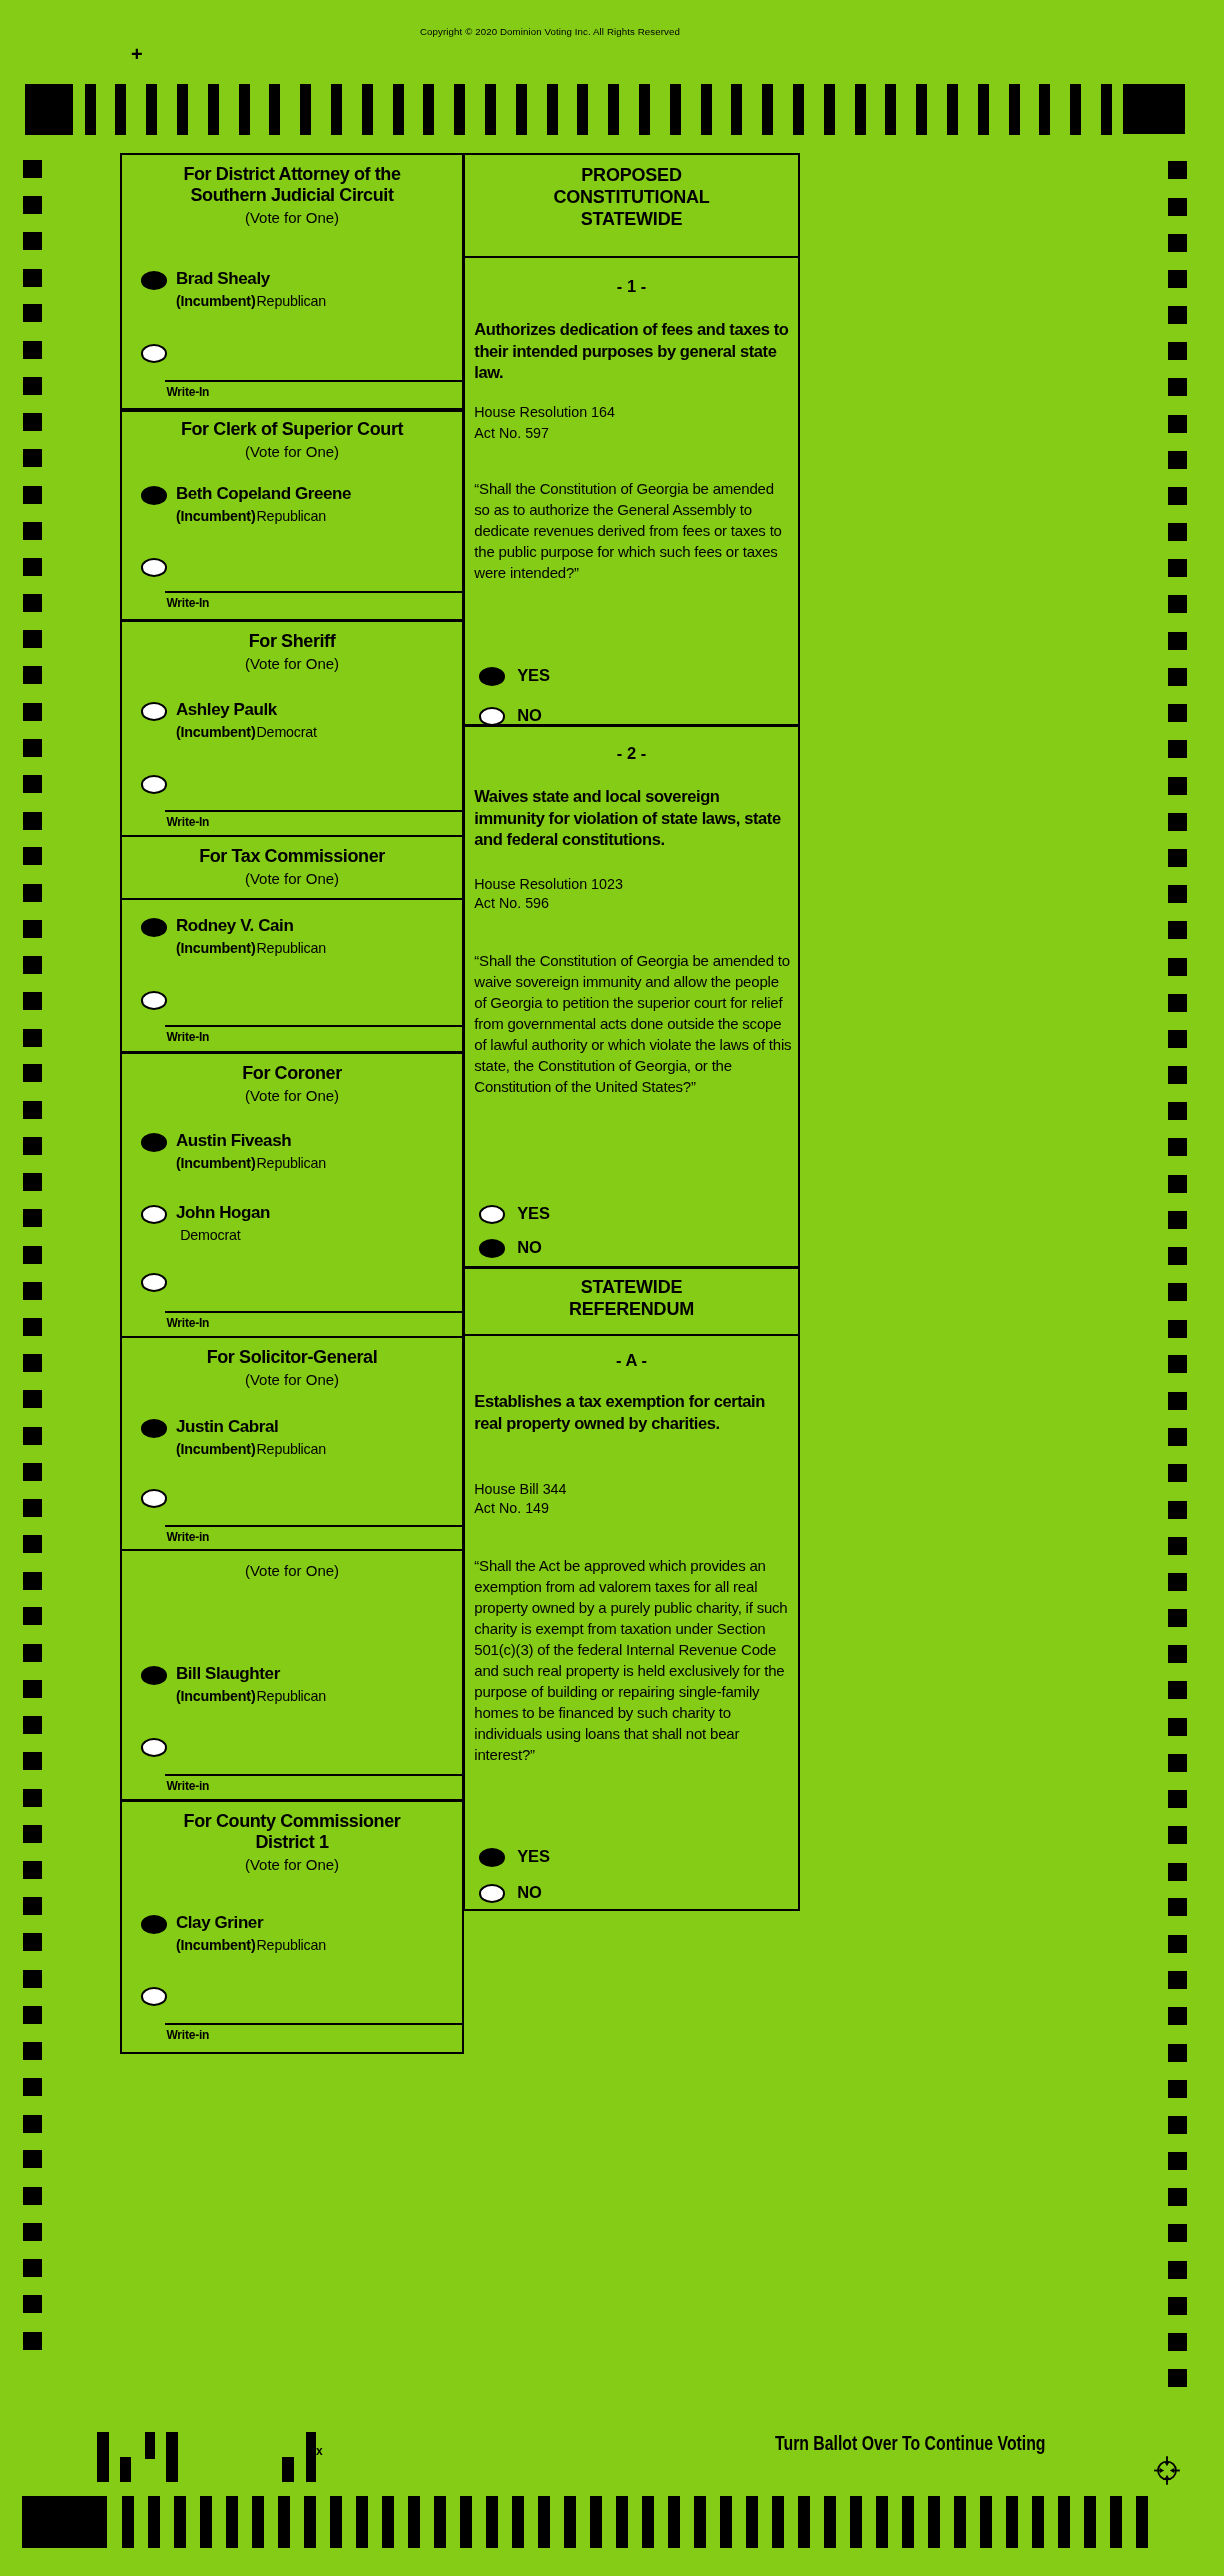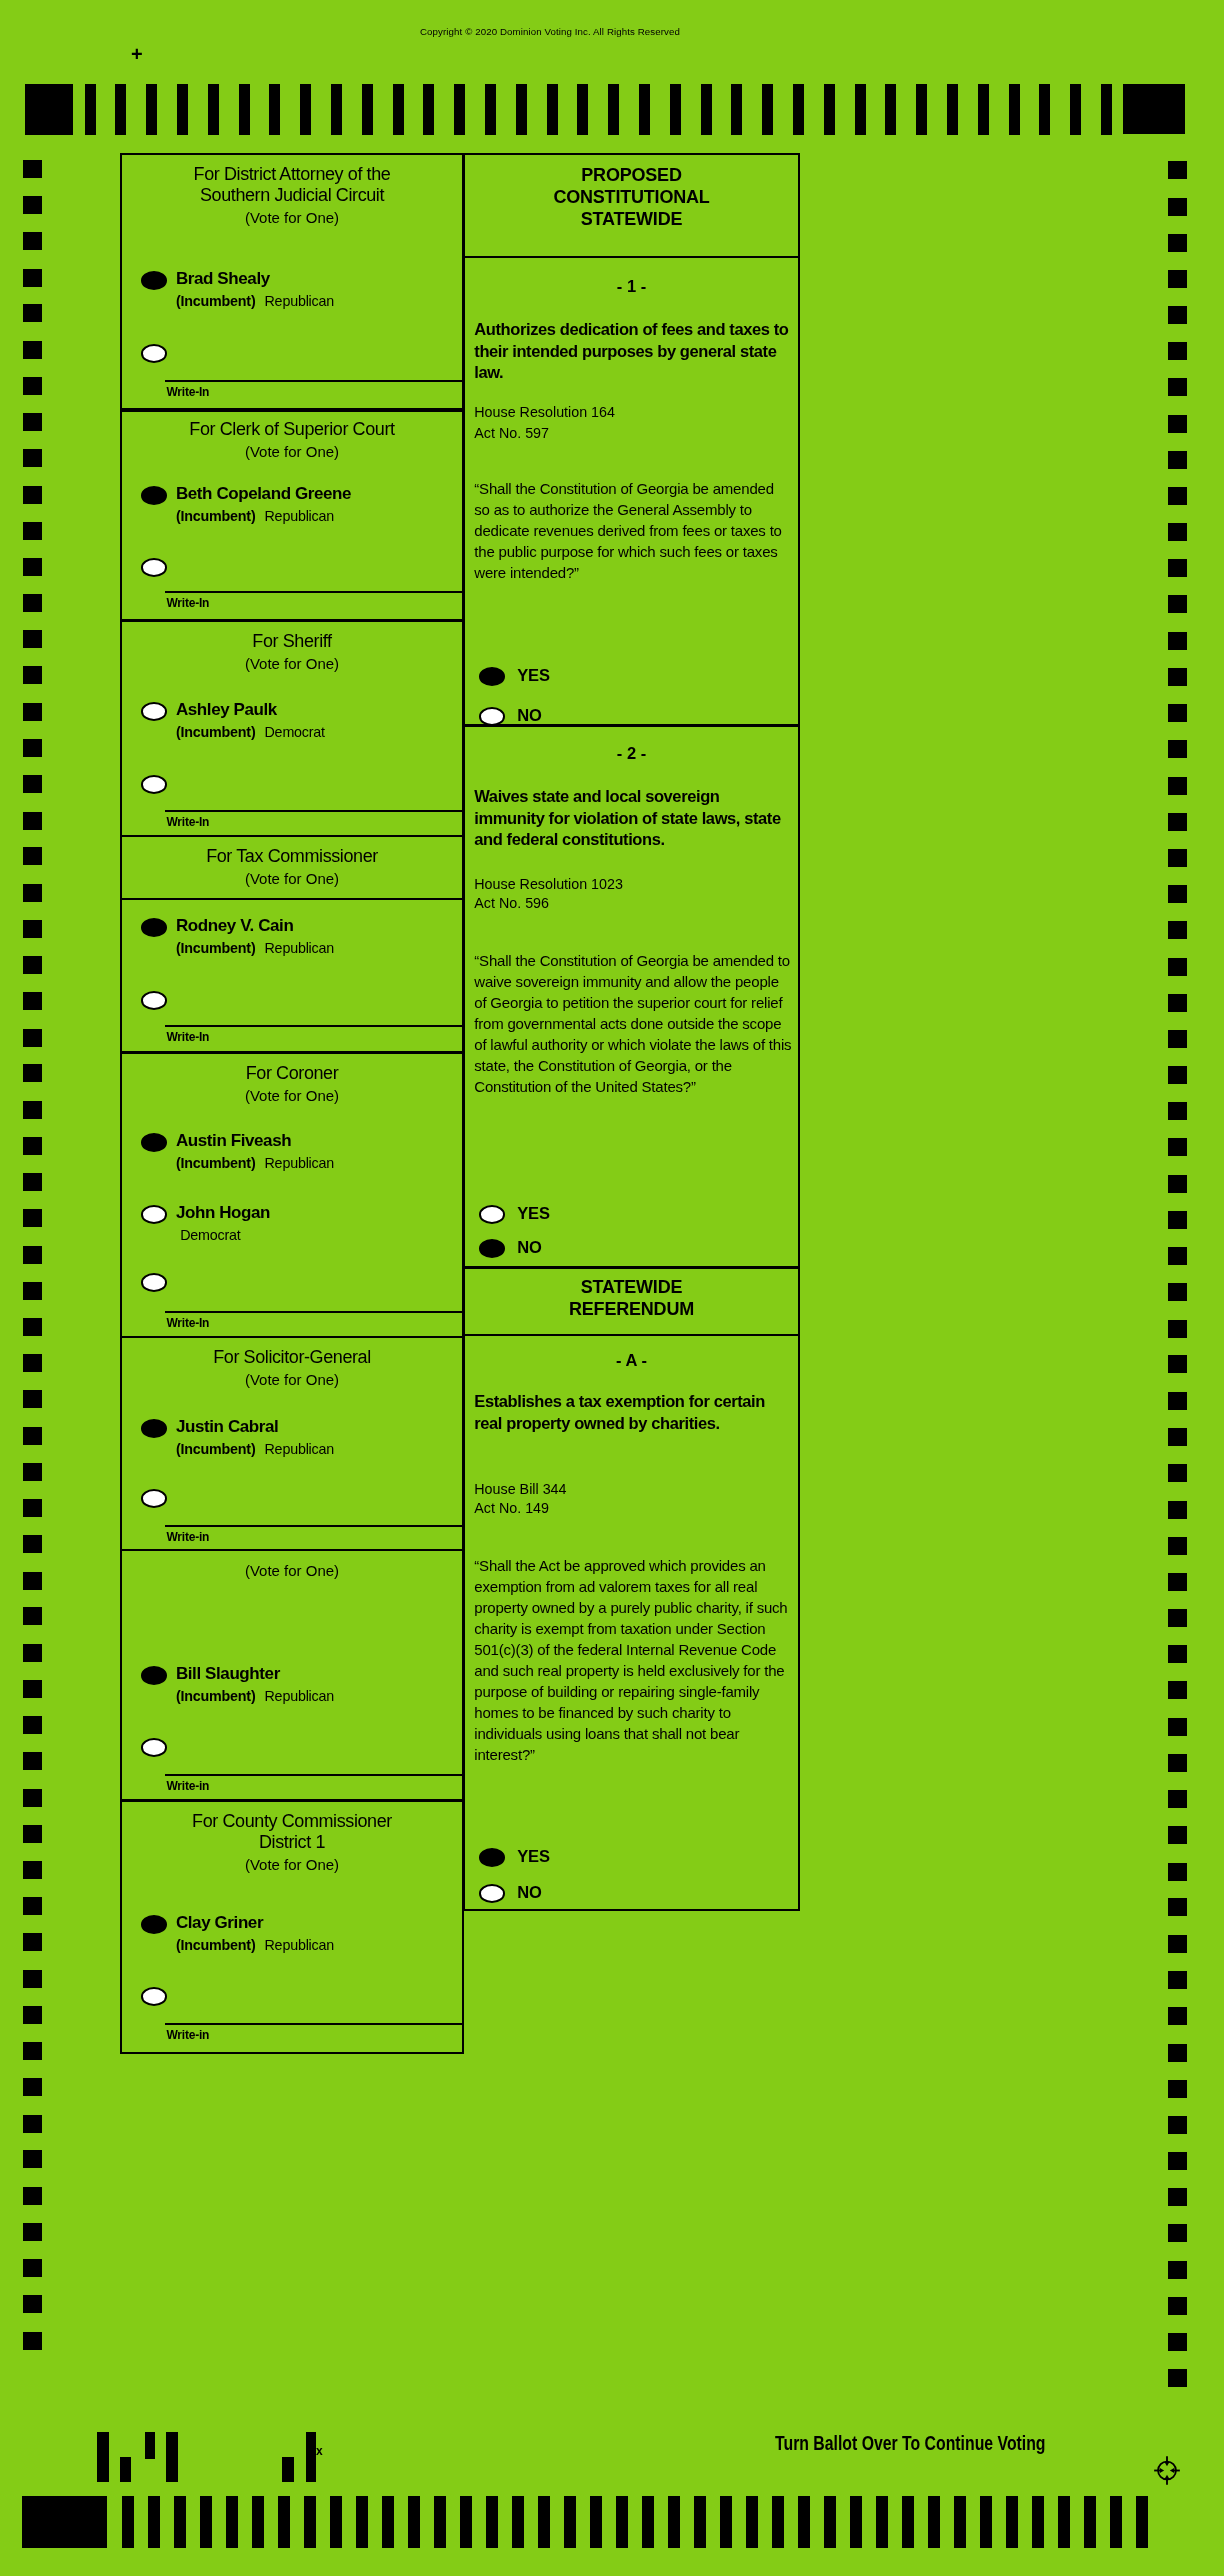--- a/index.html
+++ b/index.html
@@ -15,35 +15,35 @@
   }
   .plus-mark { position:absolute; left:131px; top:43px; font-size:20px; font-weight:bold; }
 
   
   .contest {
     position:absolute; left:120px; width:344px; border:2.1px solid #000;
     box-sizing:border-box;
   }
   .contest-hd { padding-top:8.6px; }
   .c-title {
-    text-align:center; font-weight:normal; font-size:18px; line-height:21.5px;
+    text-align:center; font-weight:bold; font-size:18px; line-height:21.5px;
     letter-spacing:-0.4px; white-space:pre-line;
   }
   .vote-for { text-align:center; font-size:15px; margin-top:2.9px; }
 
   .opt { position:absolute; left:18.6px; right:4.3px; display:flex; gap:9.3px; align-items:flex-start; }
   .oval {
     width:26px; height:18.6px; border:2.1px solid #000; border-radius:50%;
     box-sizing:border-box; flex:0 0 auto; display:inline-block; background:#fff; margin-top:1.4px;
   }
   .oval.filled { background:#000; }
   .opt-text { min-width:0; }
   .cand-name { display:block; font-weight:bold; font-size:17px; letter-spacing:-0.4px; line-height:18.6px; }
   .cand-party { display:block; font-size:14.3px; margin-top:4.3px; letter-spacing:-0.2px; }
-  .cand-party .qual { font-weight:bold; margin-right:9px; }
+  .cand-party .qual { font-weight:bold; margin-right:1px; }
   .cand-party .qual:empty { margin-right:0; padding-left:4.3px; }
 
   .wi-oval { position:absolute; left:18.6px; }
   .writein { position:absolute; left:43px; right:0; border-top:2.1px solid #000; }
   .wi-label { font-weight:bold; font-size:12px; padding:2.9px 0 0 1.4px; letter-spacing:-0.2px; }
 
   
   .mcol-header {
     position:absolute; left:463px; width:337px; border:2.1px solid #000; box-sizing:border-box;
     text-align:center; font-weight:bold; font-size:18px; line-height:22px;

